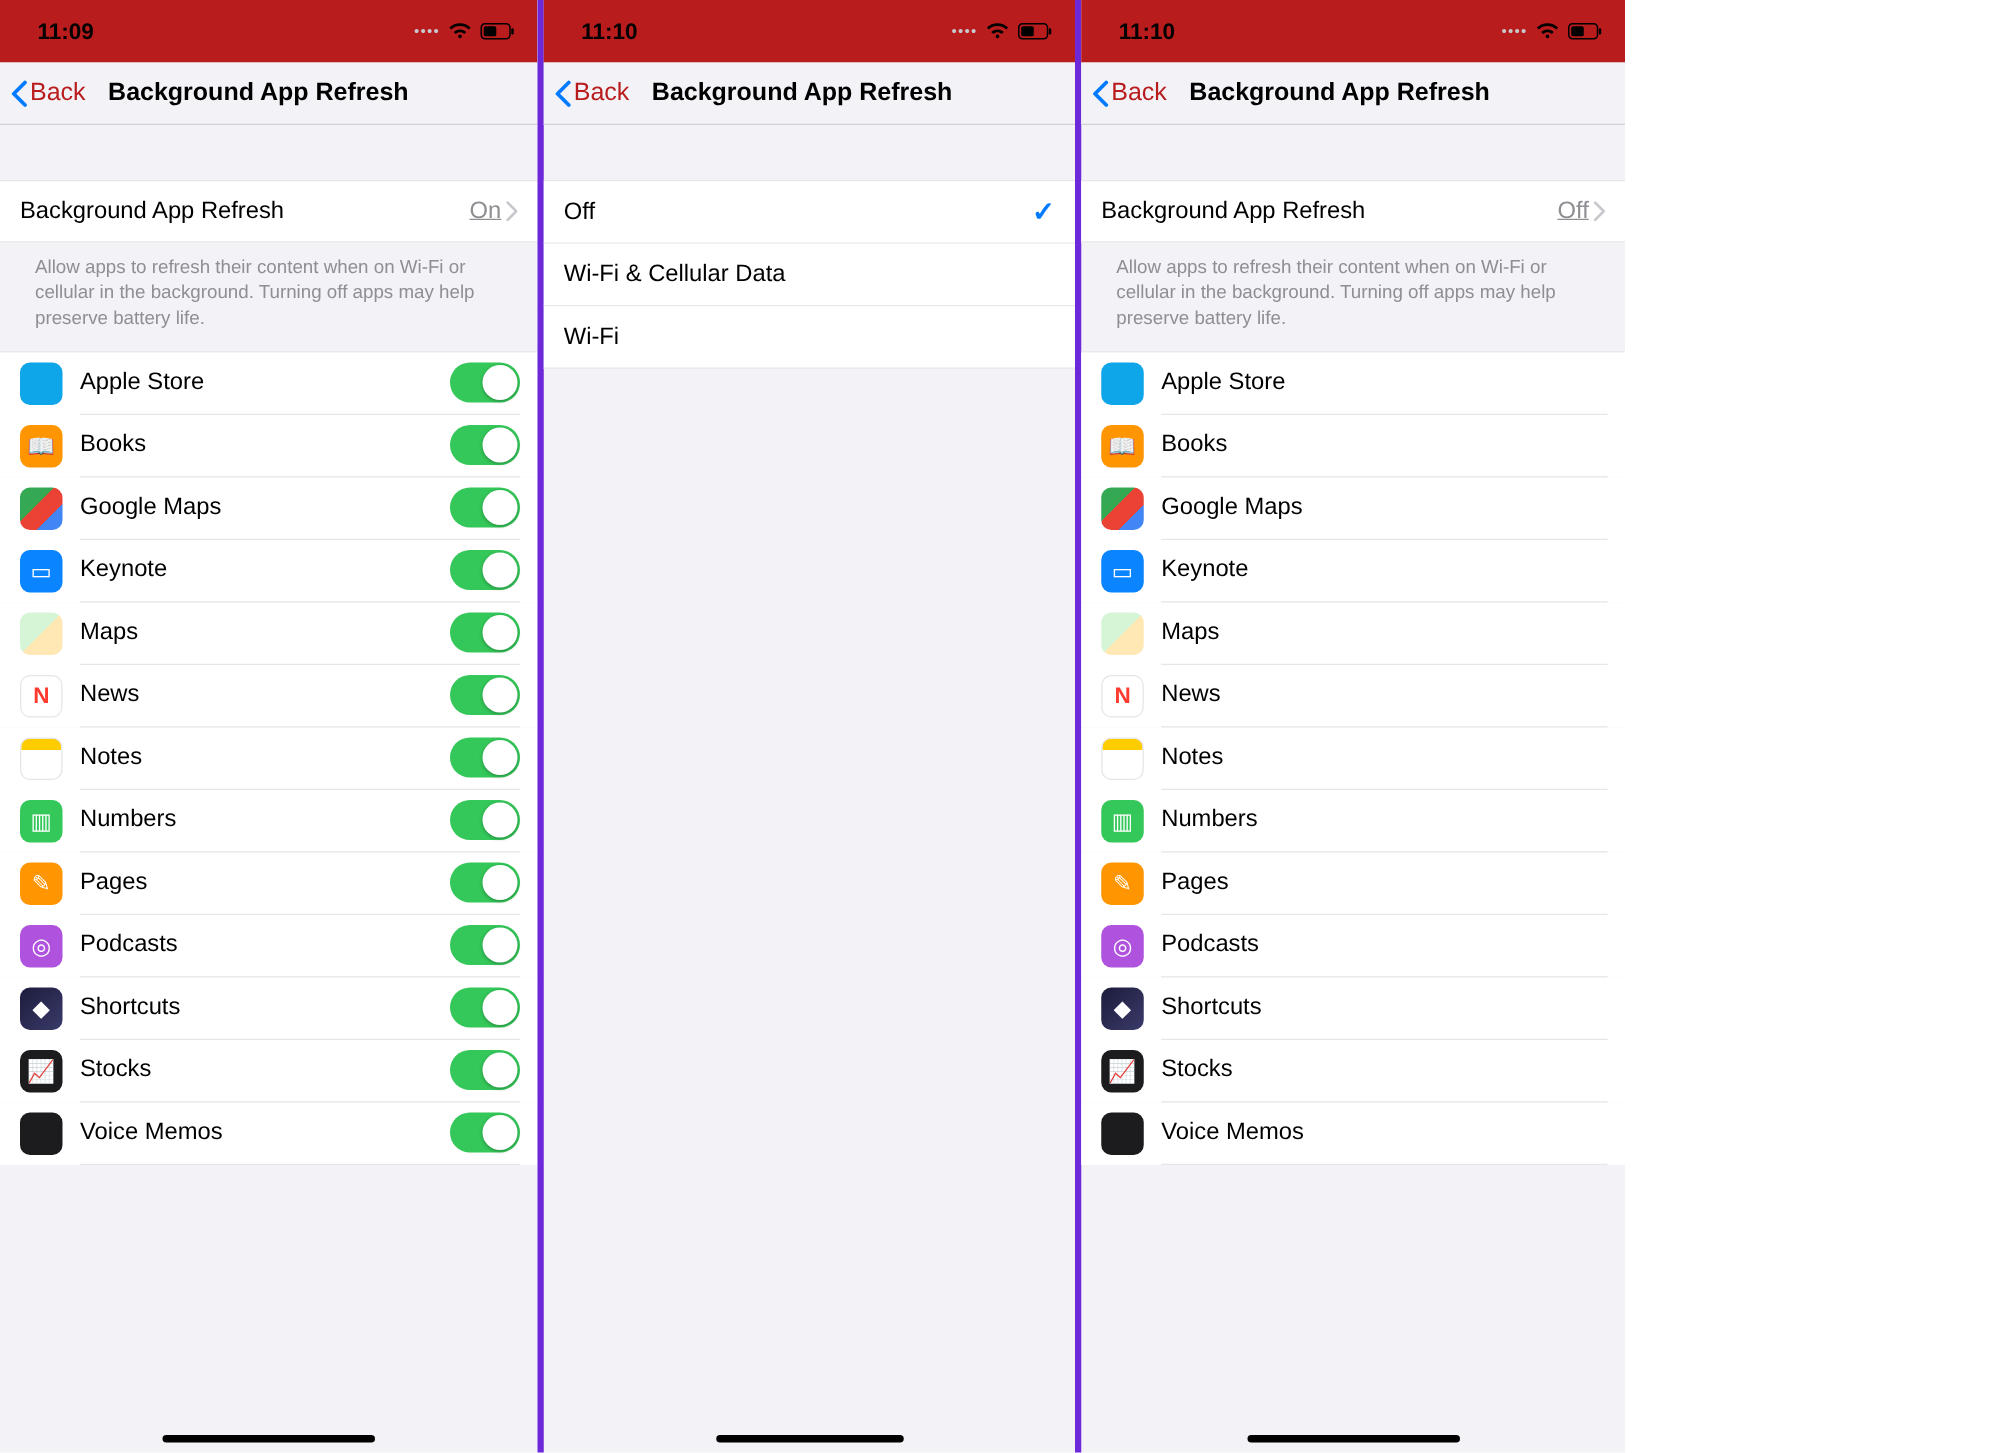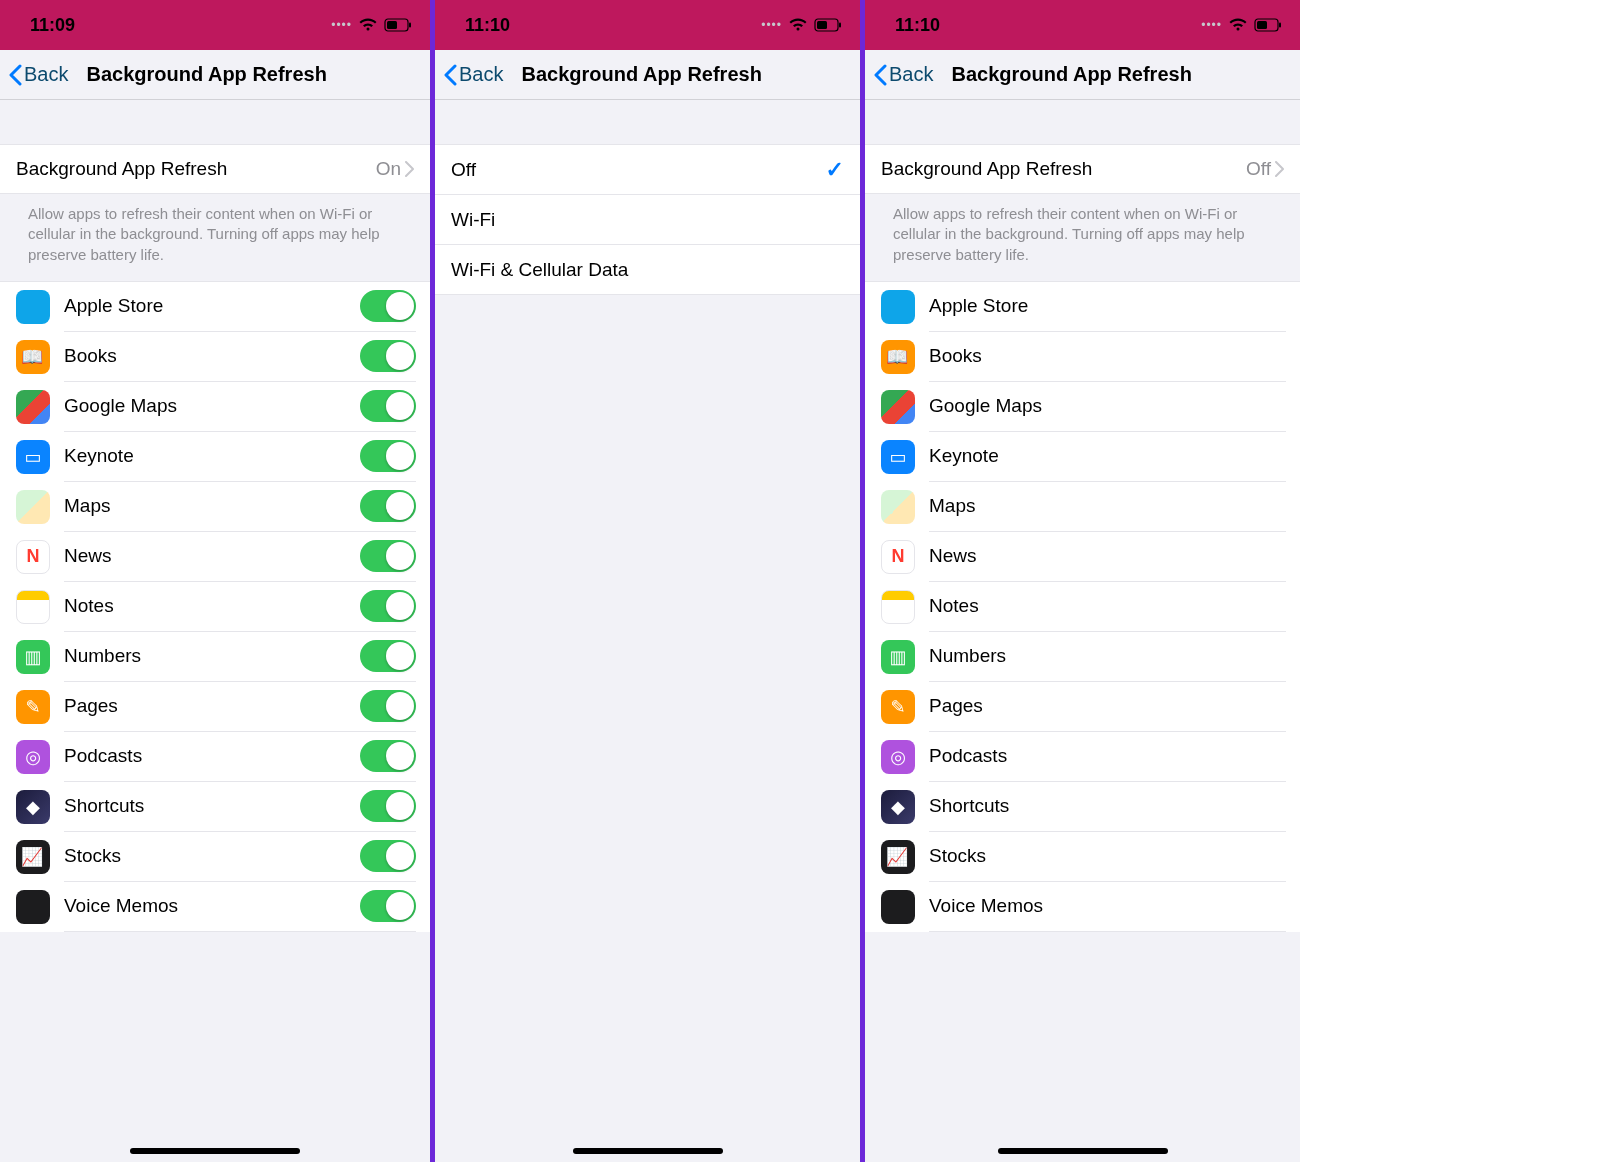--- a/index.html
+++ b/index.html
@@ -21,37 +21,37 @@
     .screen:nth-child(2){ width: 430px; }
     .screen:nth-child(3){ width: 430px; }
     .screen + .screen { border-left: 5px solid #6d28d9; }
 
     .status-bar {
       height: 50px;
       display: flex;
       align-items: center;
       justify-content: space-between;
       padding: 0 18px 0 30px;
-      background: #be185d;
+      background: #b91c1c;
     }
     .status-time { font-size: 18px; font-weight: 600; color: #000; }
     .status-icons { display: flex; align-items: center; gap: 6px; }
 
     .nav-bar {
       height: 50px;
       display: flex;
       align-items: center;
       padding: 0 8px;
       background: #f2f2f7;
       border-bottom: 1px solid #d1d1d6;
     }
     .back-btn {
       display: flex;
       align-items: center;
-      color: #0c4a6e;
+      color: #b91c1c;
       font-size: 20px;
       cursor: pointer;
     }
     .nav-title {
       font-size: 20px;
       font-weight: 600;
       color: #000;
       margin-left: 18px;
     }
 
@@ -60,21 +60,21 @@
     .cell {
       background: #fff;
       display: flex;
       align-items: center;
       padding: 0 16px;
       height: 50px;
       border-bottom: 0.5px solid #e5e5ea;
     }
     .cell.link { justify-content: space-between; }
     .cell-label { font-size: 19px; color: #000; }
-    .cell-value { font-size: 19px; color: #8e8e93; display:flex; align-items:center; gap:4px;}
+    .cell-value { font-size: 19px; color: #8e8e93; display:flex; align-items:center; gap:4px;text-decoration:underline;}
 
     .footer-text {
       padding: 10px 16px 16px 28px;
       font-size: 15px;
       color: #8e8e93;
       line-height: 1.35;
     }
 
     .app-row {
       background: #fff;
@@ -319,24 +319,24 @@
   </div>
 
   <div class="spacer"></div>
 
   <div id="options-list" style="border-top:0.5px solid #e5e5ea;">
       <div class="option-row">
         <span class="cell-label">Off</span>
         <span class="check">✓</span>
       </div>
       <div class="option-row">
+        <span class="cell-label">Wi-Fi &amp; Cellular Data</span>
+      </div>
+      <div class="option-row">
         <span class="cell-label">Wi-Fi</span>
-      </div>
-      <div class="option-row">
-        <span class="cell-label">Wi-Fi &amp; Cellular Data</span>
       </div>
     </div>
 
   <div class="home-indicator" style="width: 150px;"></div>
 </div>
 
 <div class="screen" style="width:440px;">
   <div class="status-bar">
     <span class="status-time">11:10</span>
     <span class="status-icons">

